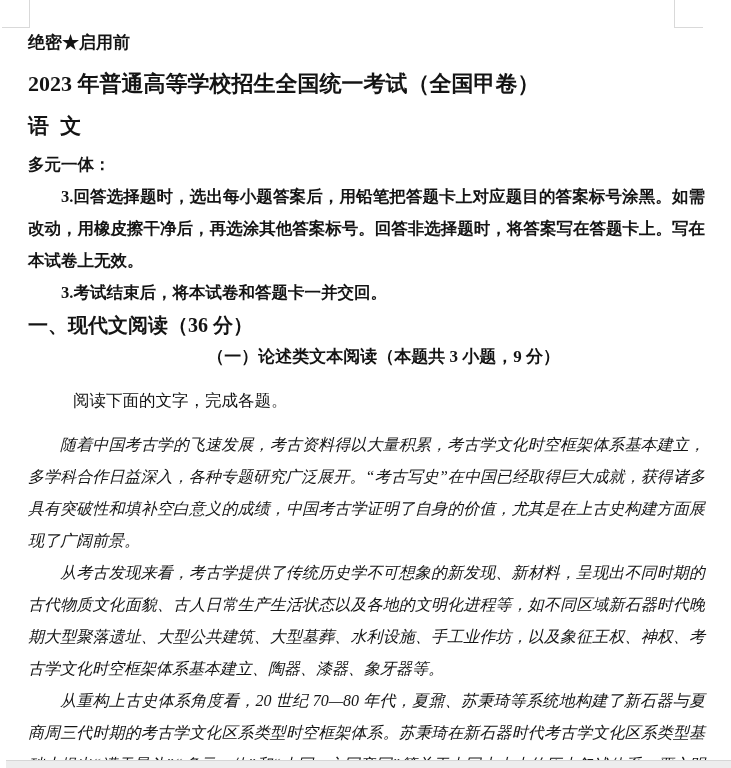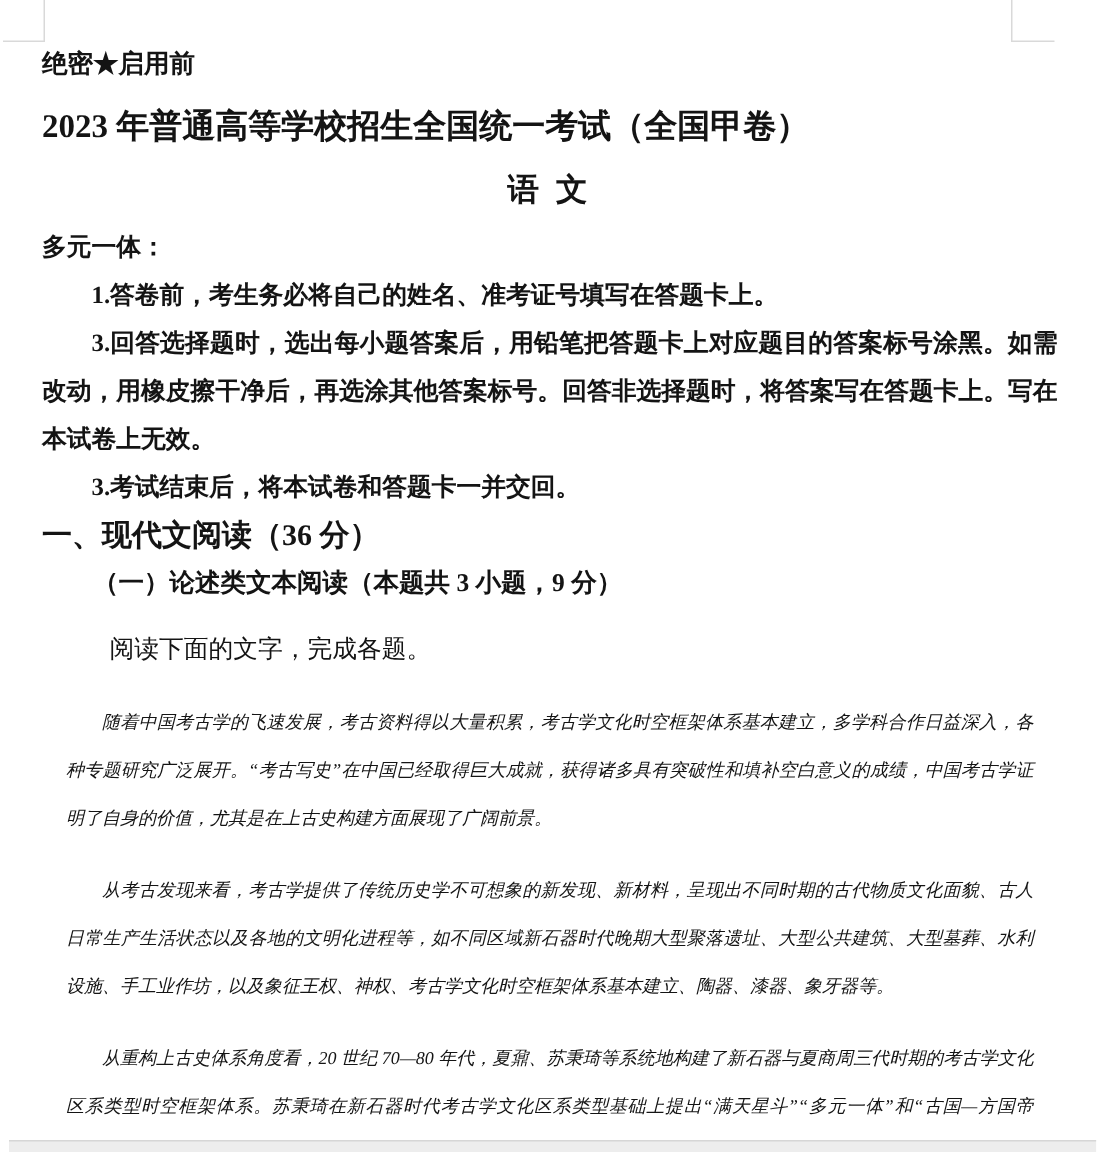--- a/index.html
+++ b/index.html
@@ -37,21 +37,21 @@
   }
   .title {
     margin: 16px 0 0 0;
     text-align: left;
     font-size: 22px;
     font-weight: bold;
     line-height: 30px;
   }
   .subject {
     margin: 12px 0 2px 0;
-    text-align: center;
+    text-align: left;
     font-size: 21px;
     font-weight: bold;
     line-height: 30px;
     letter-spacing: 3px;
   }
   .notice-heading {
     margin-top: 8px;
     font-weight: bold;
     font-size: 16.5px;
     line-height: 32px;
@@ -67,30 +67,31 @@
   .sec-heading {
     font-weight: bold;
     font-size: 20px;
     line-height: 32px;
   }
   .subsec-heading {
     font-weight: bold;
     font-size: 17px;
     line-height: 32px;
     text-indent: 2em;
+    text-align: center;
   }
   p.instruction {
     margin: 12px;
     font-size: 16.5px;
     line-height: 32px;
     text-indent: 2em;
   }
   p.passage {
-    margin: 16px;
-    font-size: 12px;
+    margin: 0;
+    font-size: 16px;
     line-height: 32px;
     text-indent: 2em;
     text-align: justify;
     font-style: italic;
   }
   .bottom-band {
     position: absolute;
     left: 6px;
     right: 0;
     bottom: 0;
@@ -110,21 +111,20 @@
   <div class="content">
 
     <div class="secret">绝密★启用前</div>
 
     <div class="title">2023 年普通高等学校招生全国统一考试（全国甲卷）</div>
 
     <div class="subject">语 文</div>
 
     <div class="notice-heading">多元一体：</div>
 
-    <p class="notice">1.答卷前，考生务必将自己的姓名、准考证号填写在答题卡上。</p>
 
     <p class="notice">3.回答选择题时，选出每小题答案后，用铅笔把答题卡上对应题目的答案标号涂黑。如需改动，用橡皮擦干净后，再选涂其他答案标号。回答非选择题时，将答案写在答题卡上。写在本试卷上无效。</p>
 
     <p class="notice">3.考试结束后，将本试卷和答题卡一并交回。</p>
 
     <div class="sec-heading">一、现代文阅读（36 分）</div>
 
     <div class="subsec-heading">（一）论述类文本阅读（本题共 3 小题，9 分）</div>
 
     <p class="instruction">阅读下面的文字，完成各题。</p>

